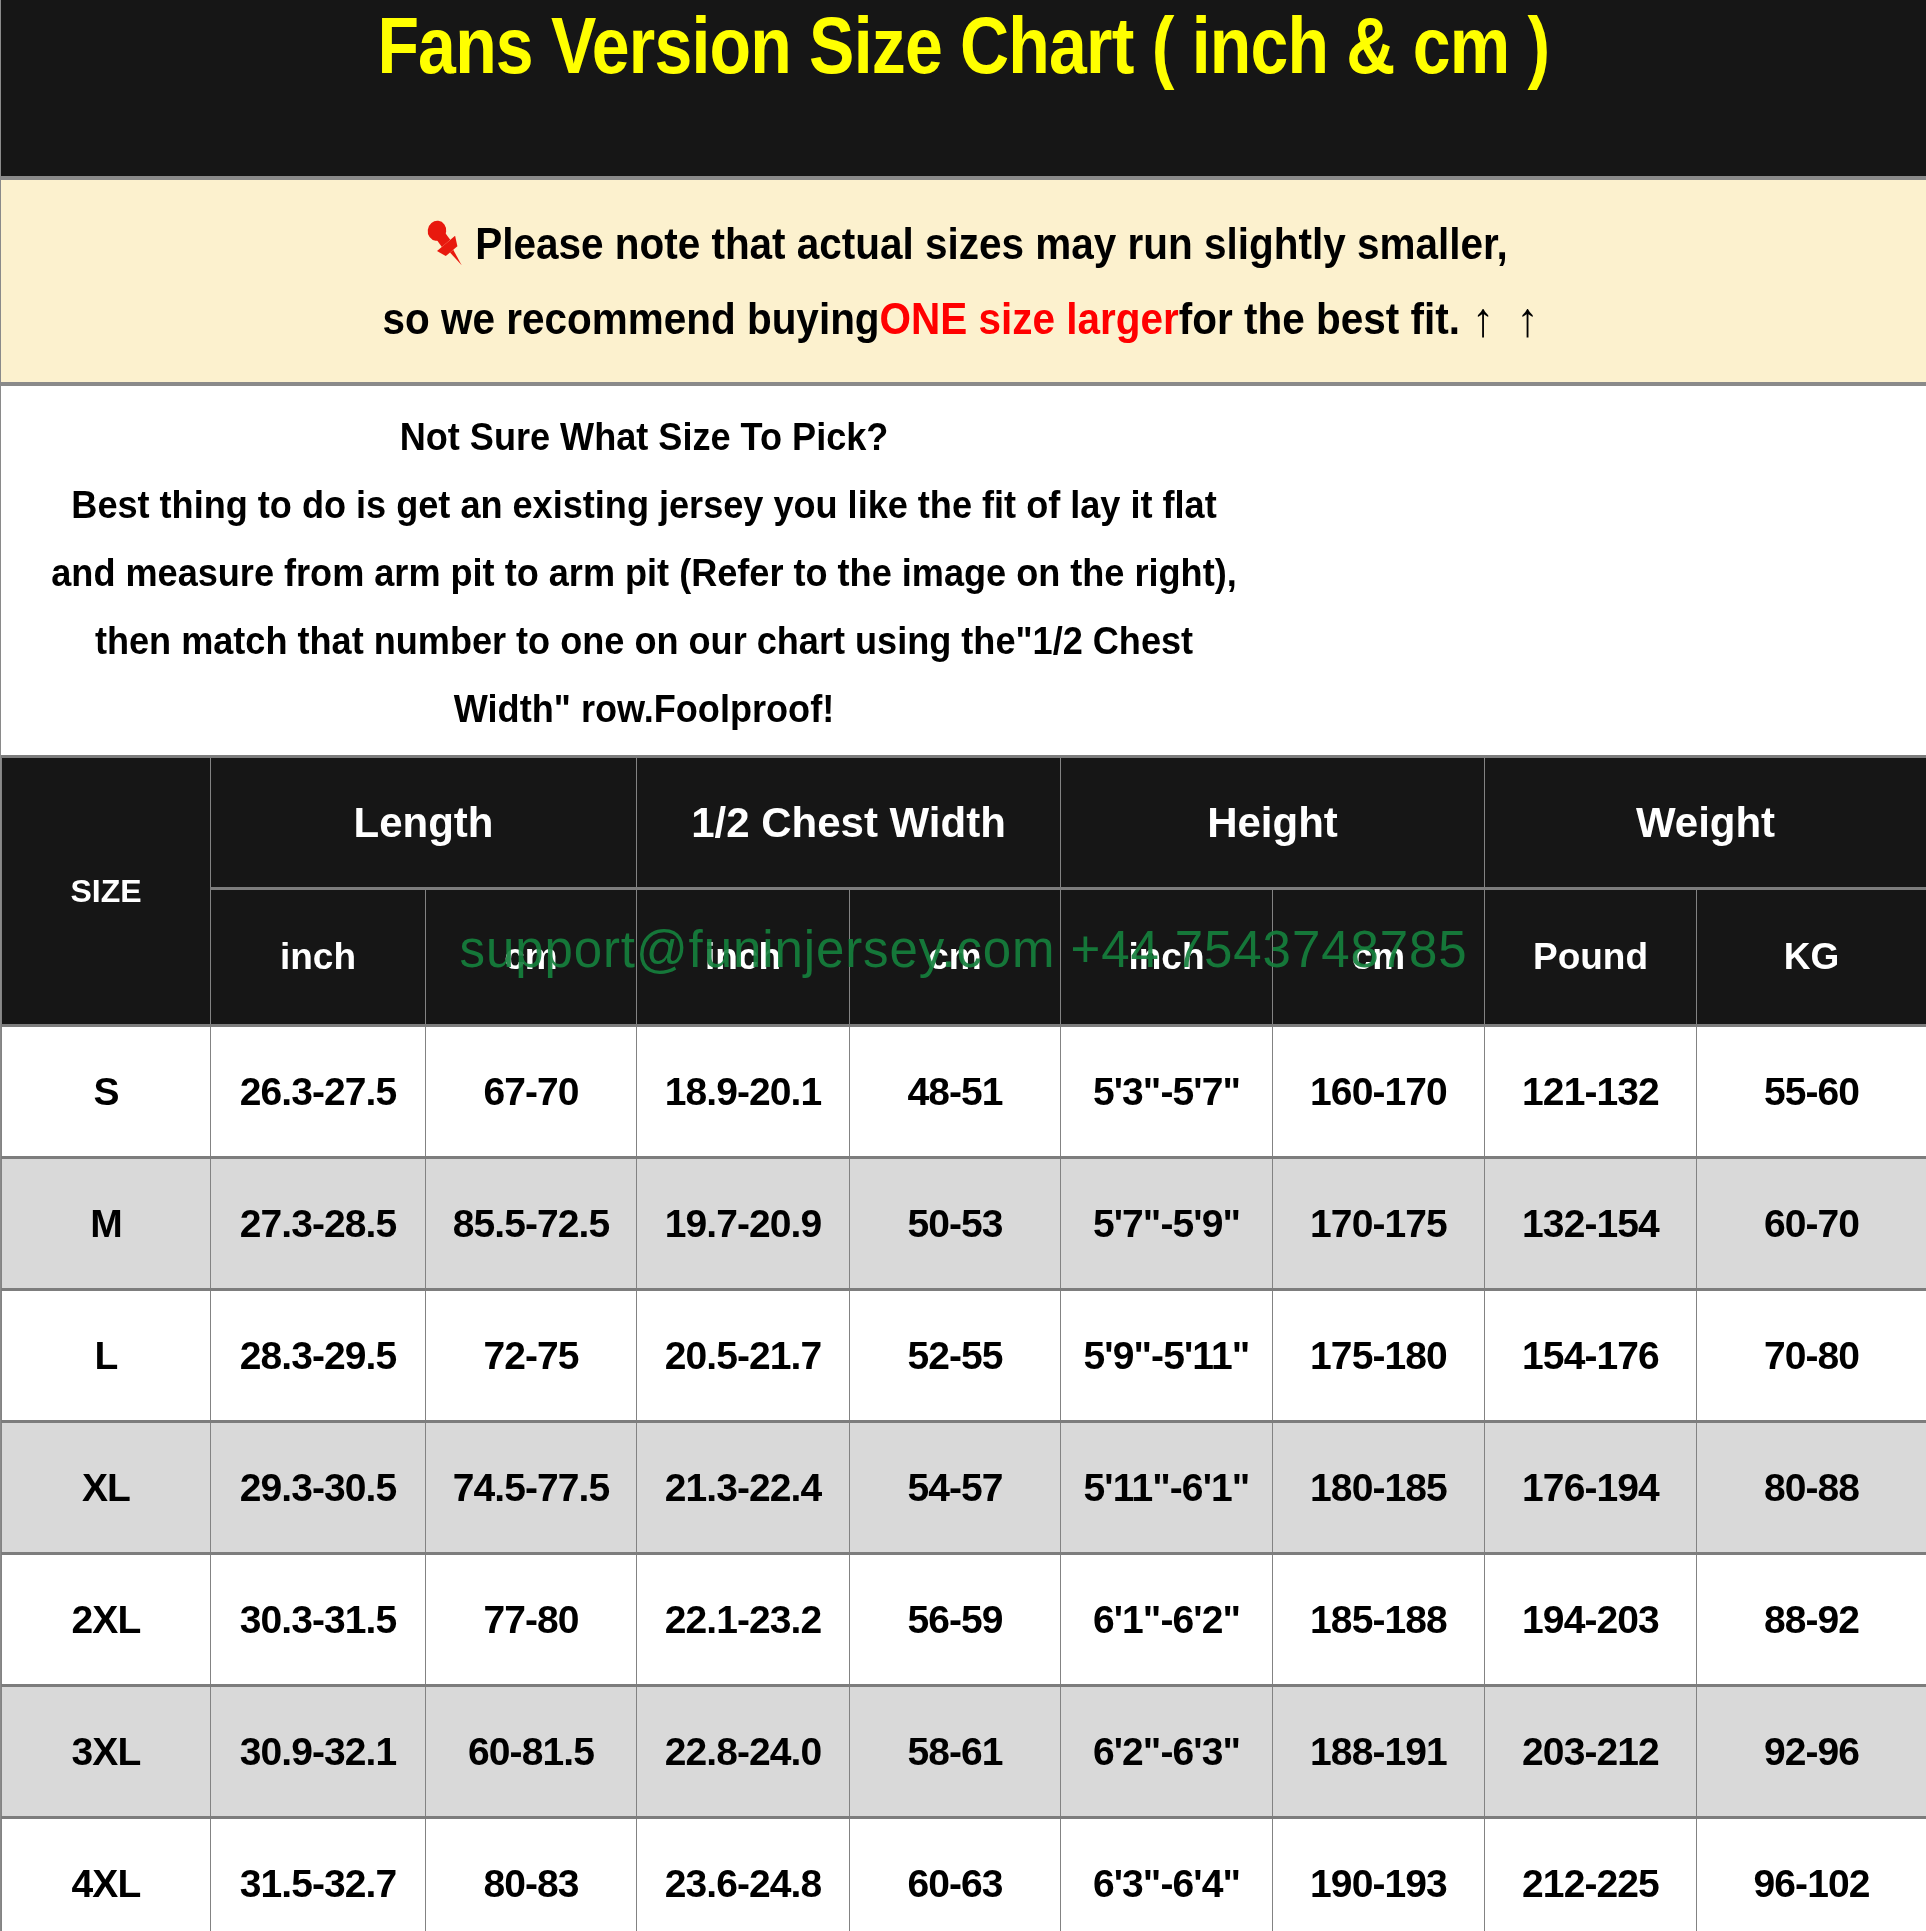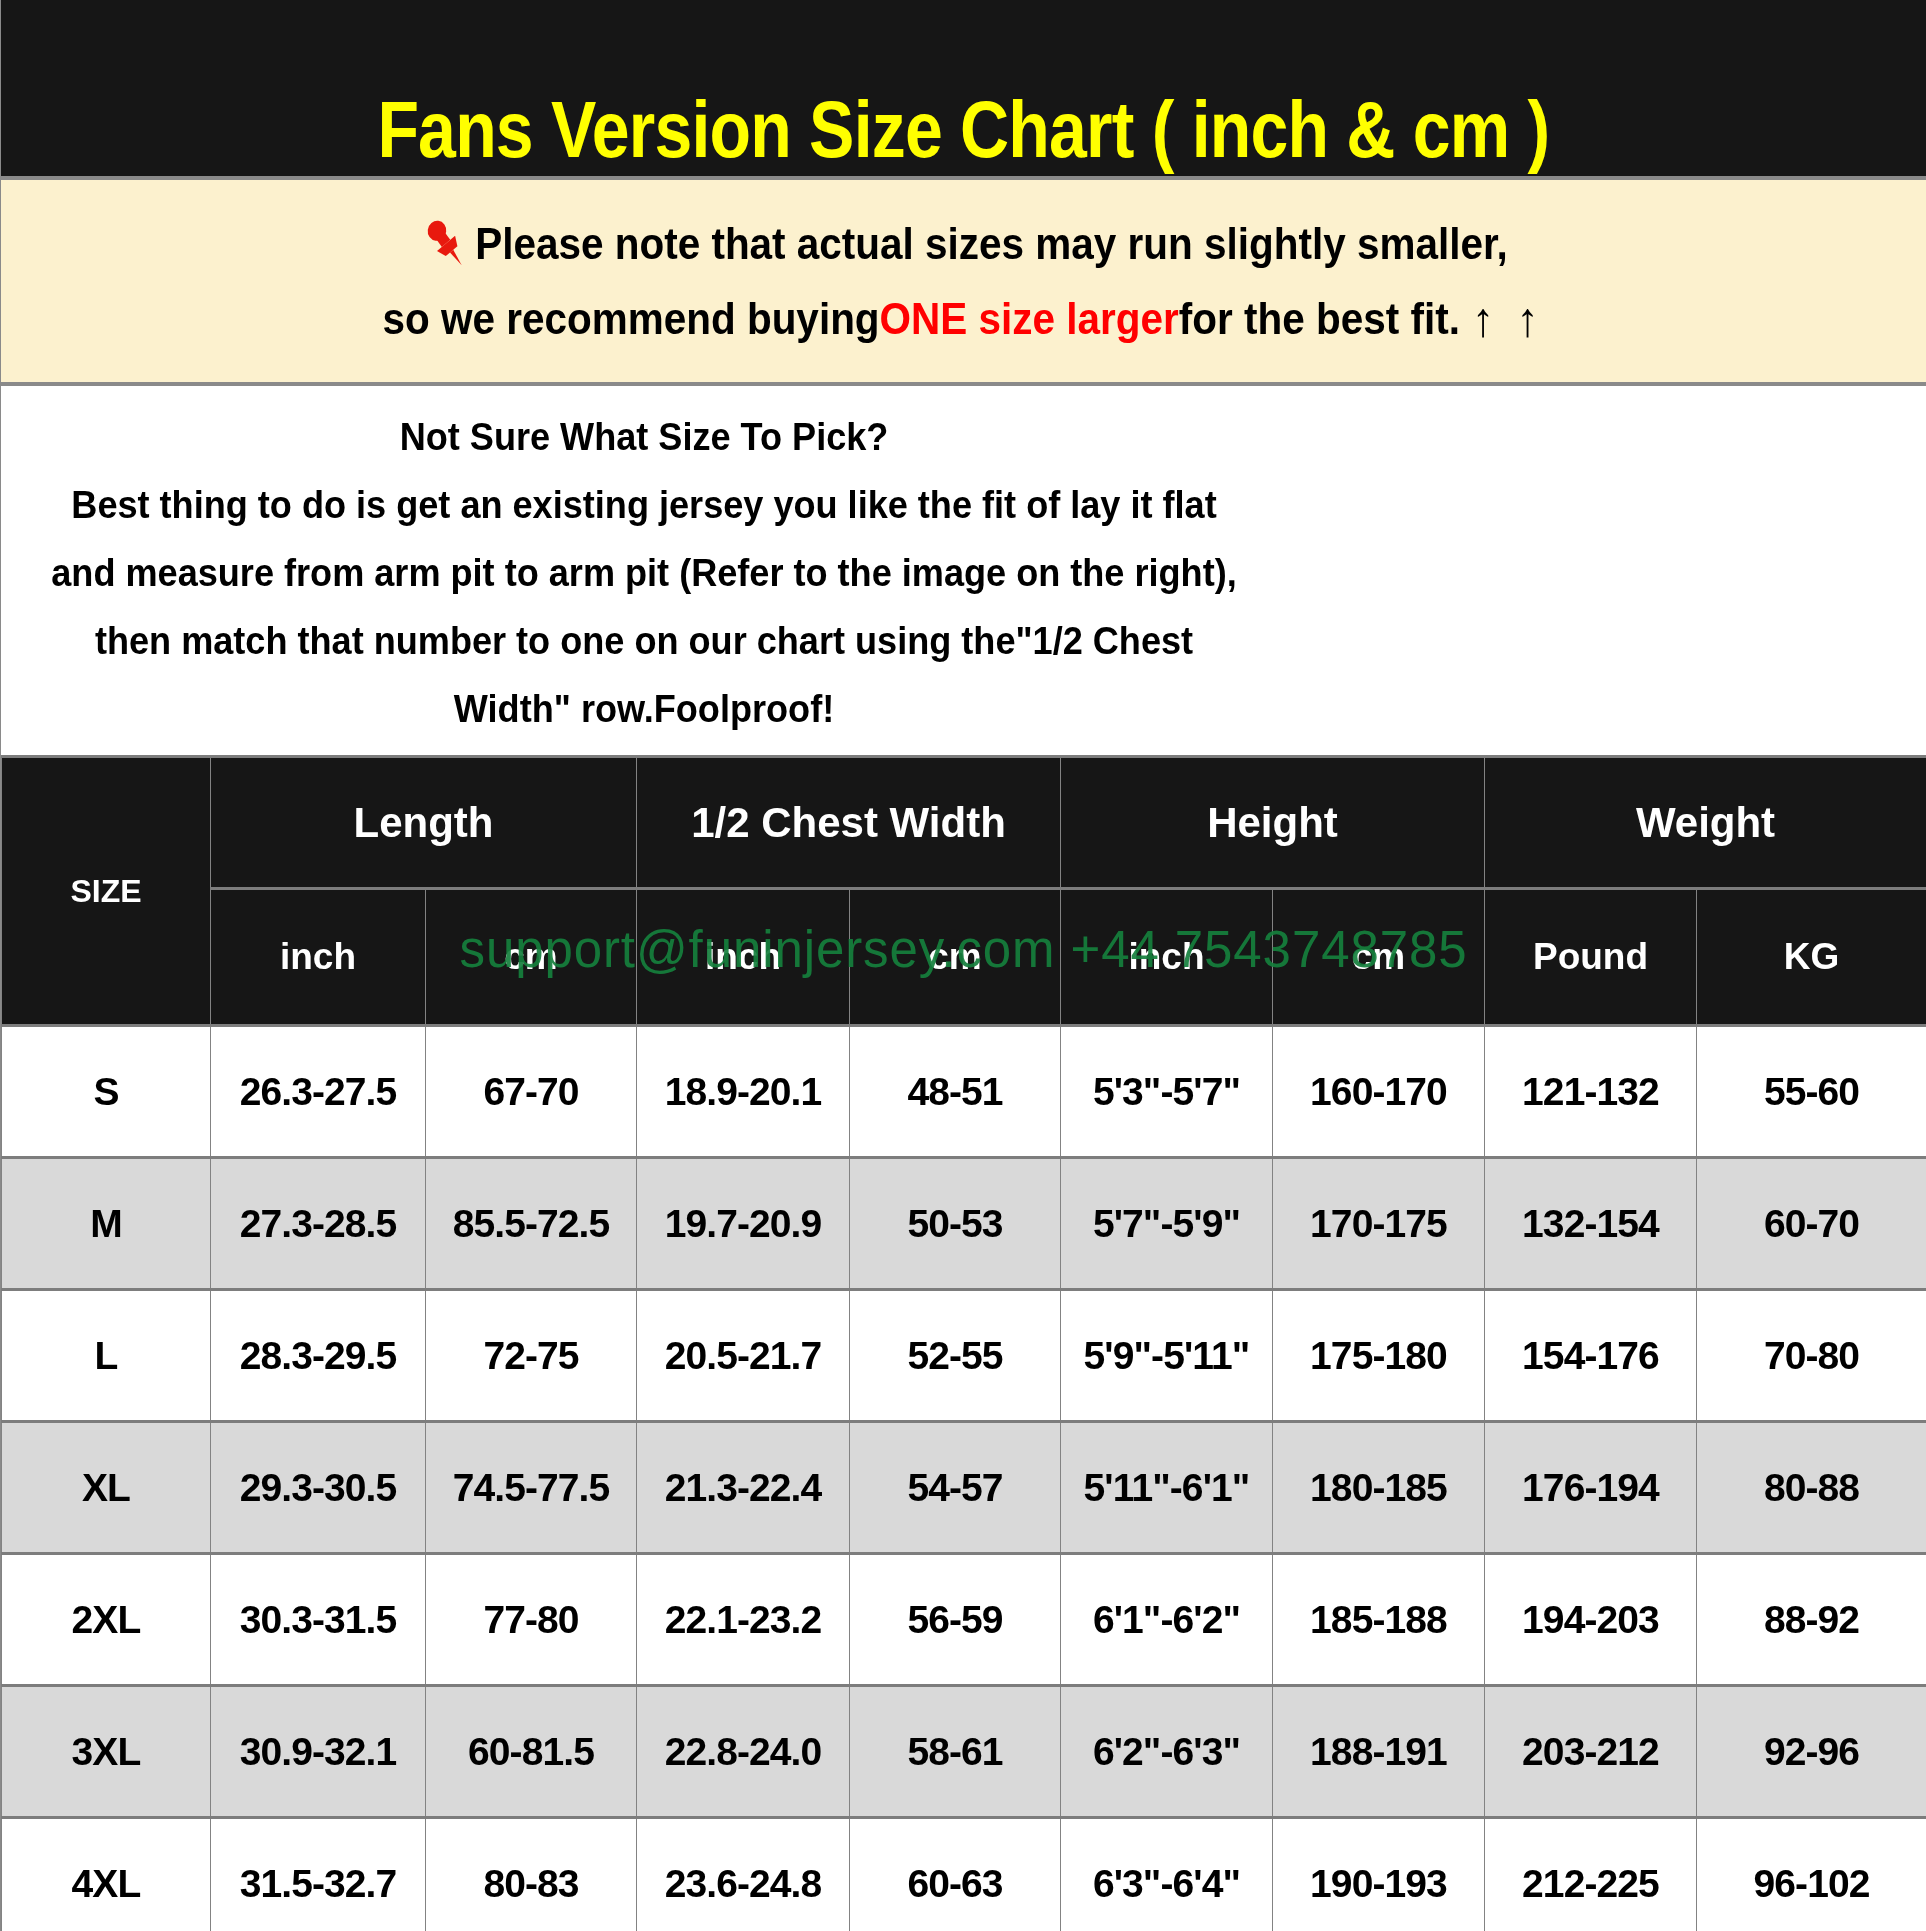--- a/index.html
+++ b/index.html
@@ -13,21 +13,21 @@
     border-left:1.8px solid #8a8a8a;
     border-right:1.8px solid #8a8a8a;
     box-sizing:border-box;
     color:#000;
   }
   
   .banner{
     position:absolute;top:0;left:0;right:0;height:180px;
     background:#161616;
     border-bottom:4.6px solid #8a8a8a;
-    display:flex;align-items:flex-end;justify-content:center;
+    display:flex;align-items:flex-start;justify-content:center;
     box-sizing:border-box;
   }
   .banner .title{
     color:#ffff00;font-size:79px;font-weight:800;
     white-space:nowrap;letter-spacing:-0.9px;
     display:inline-block;transform:scaleX(0.86);
   }
   
   .note{
     position:absolute;top:180px;left:0;right:0;height:206px;

